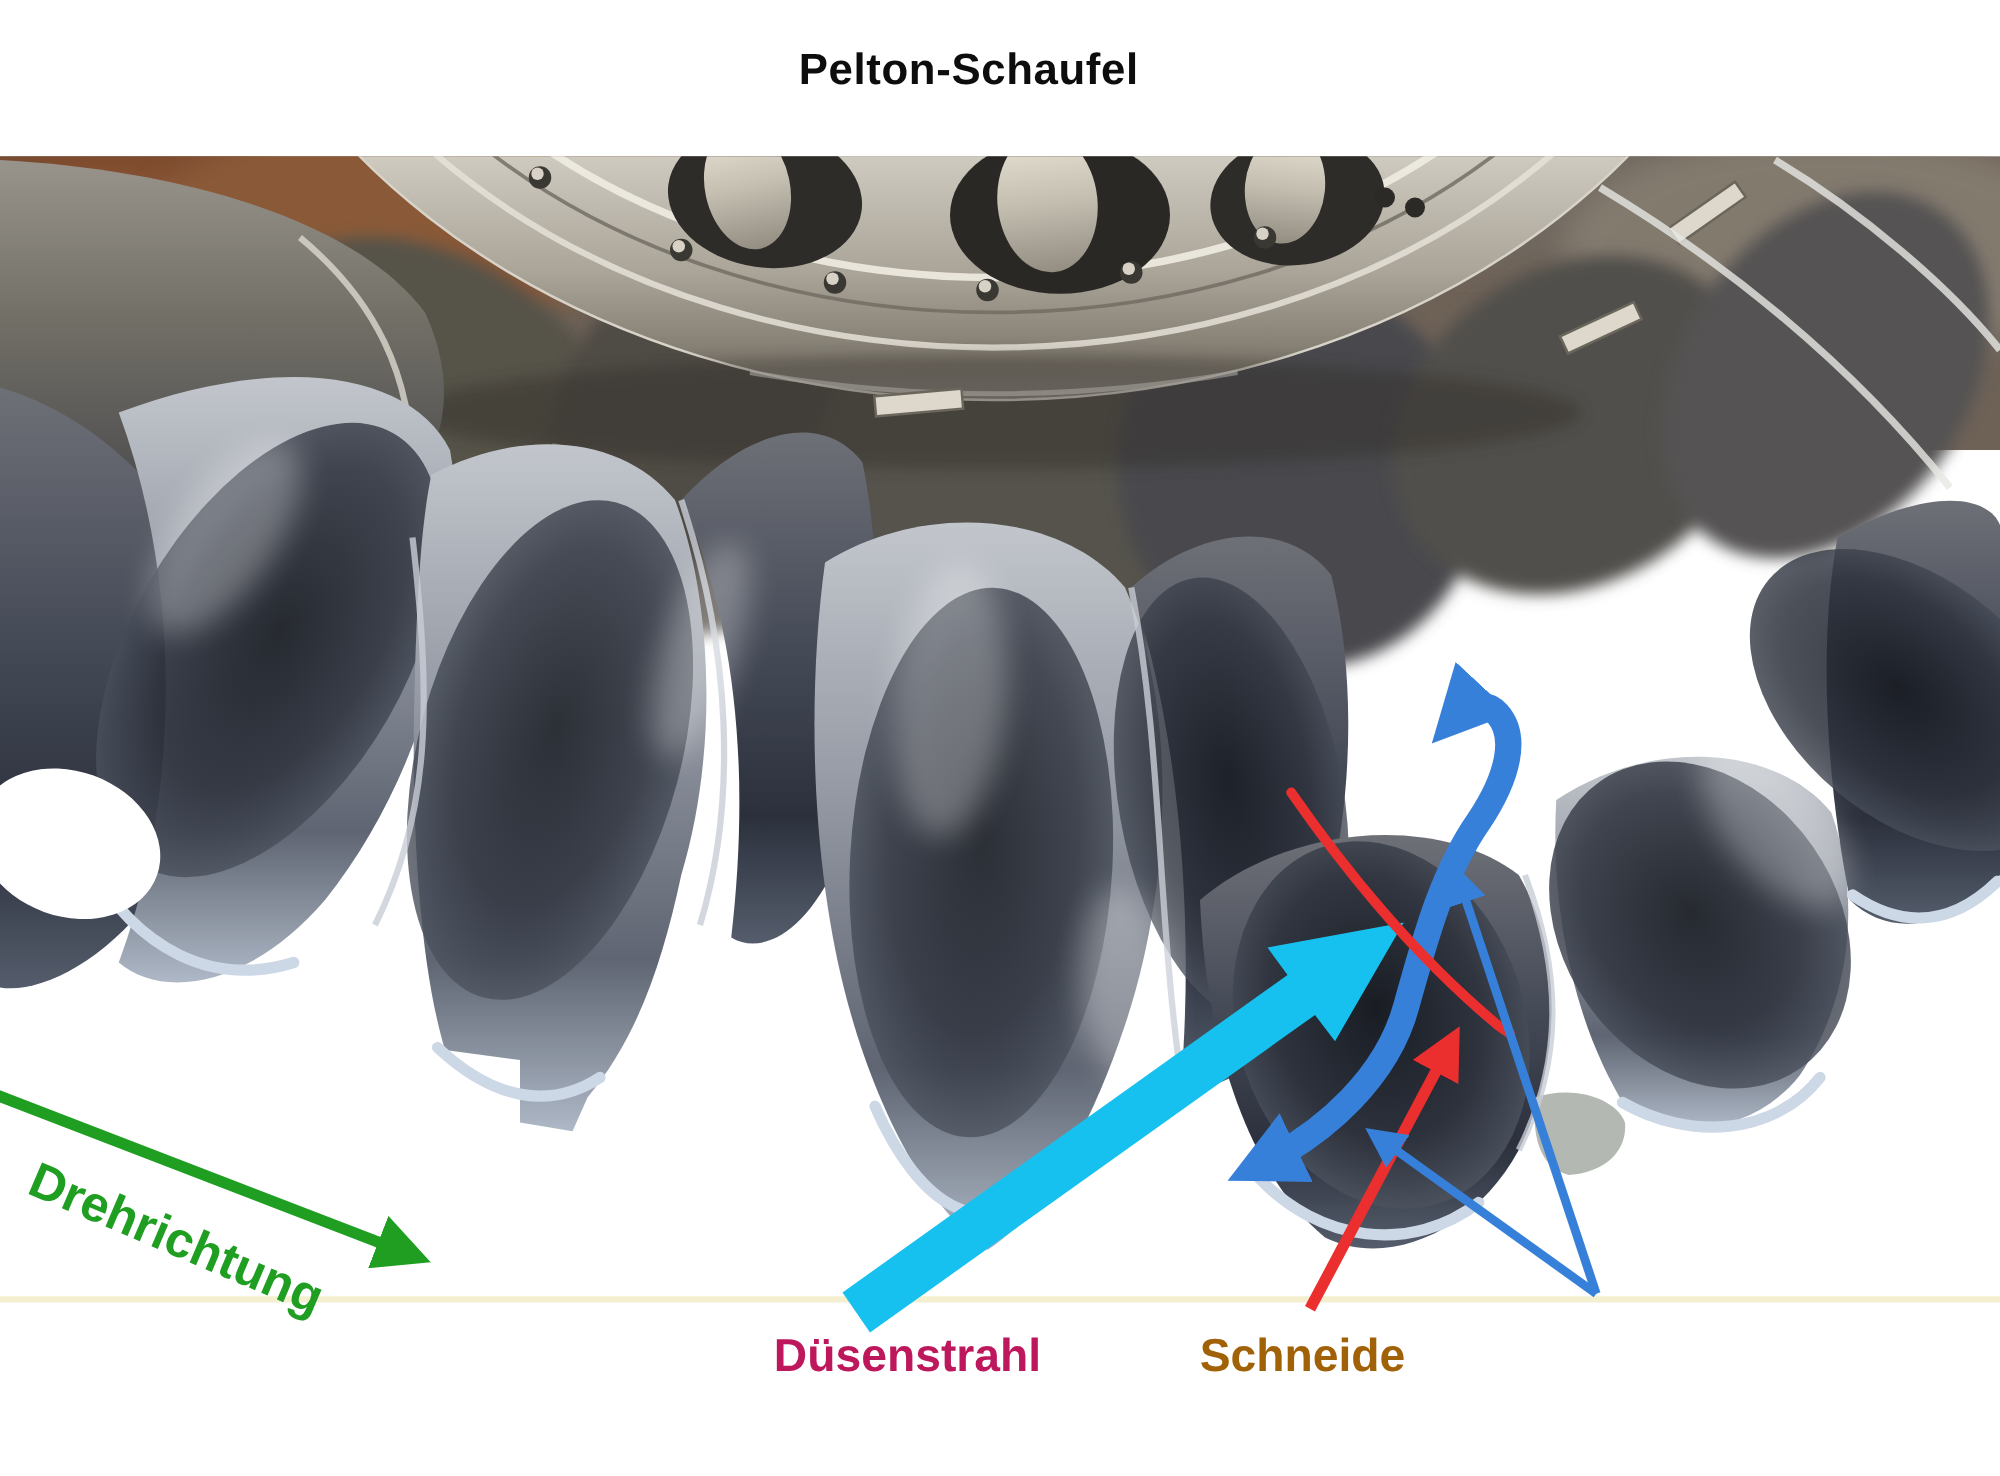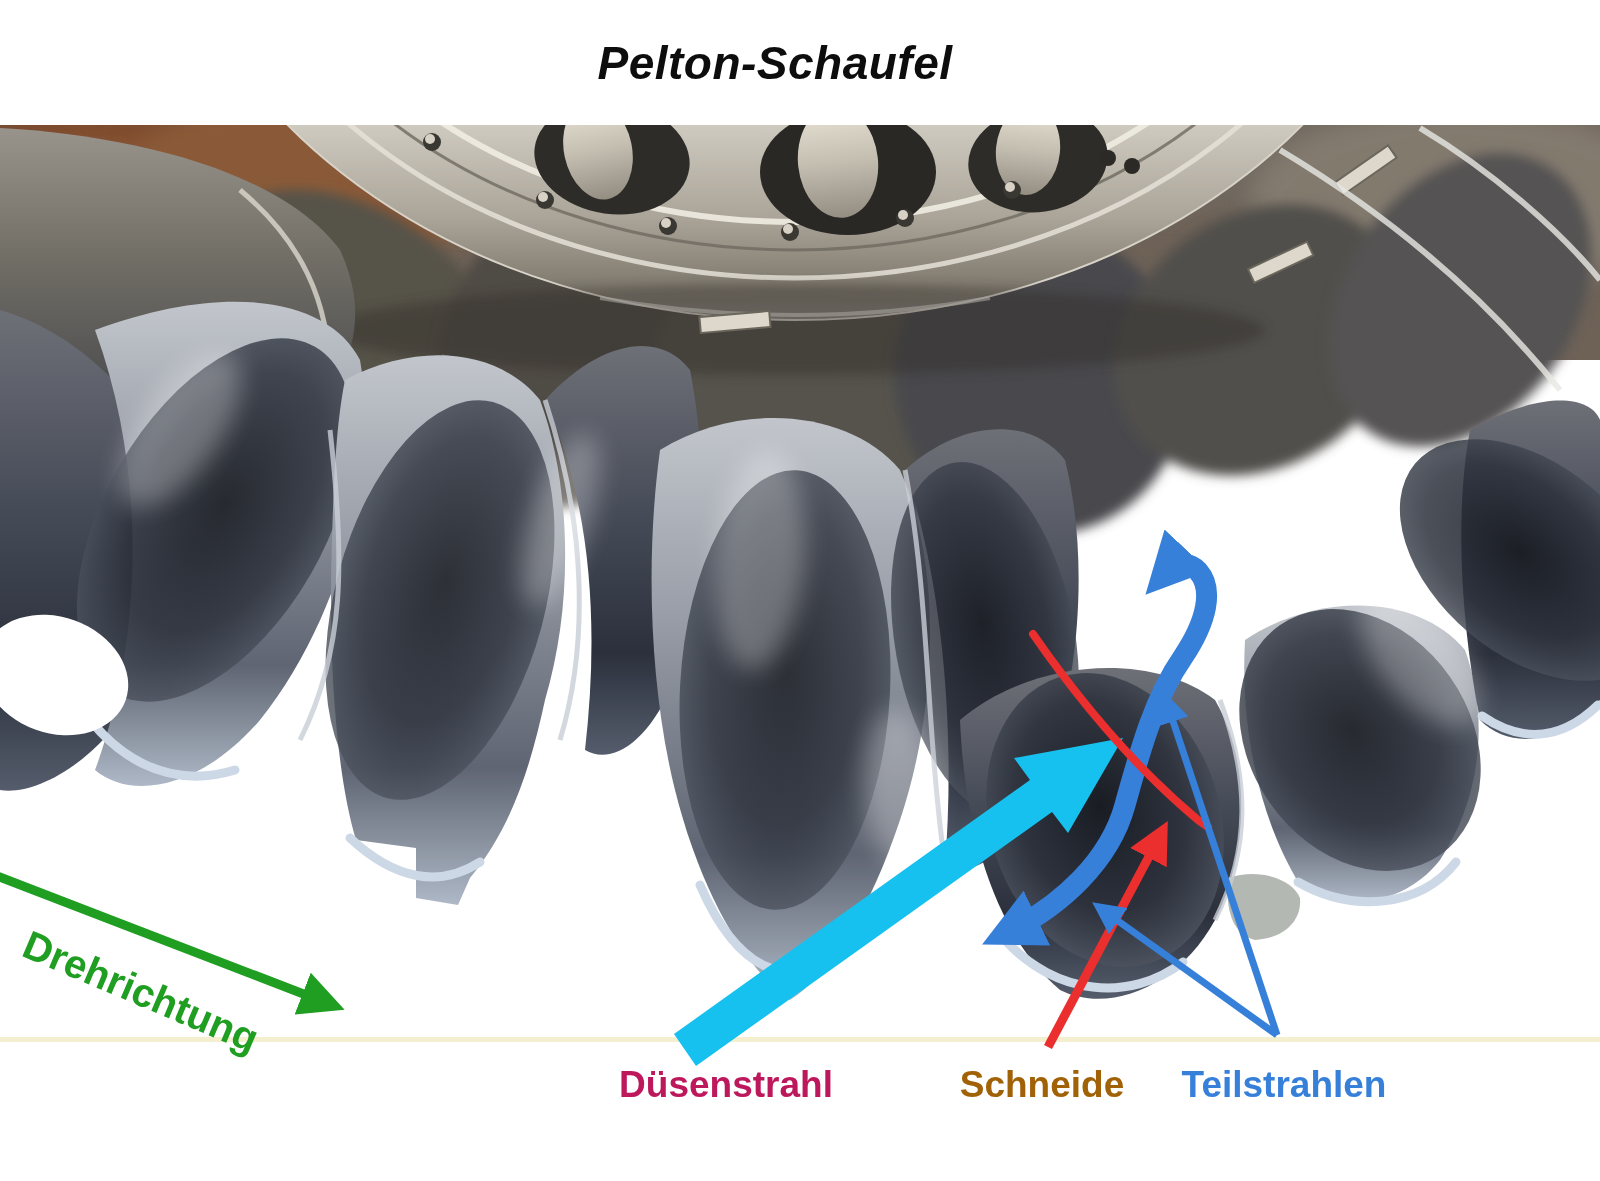--- a/index.html
+++ b/index.html
@@ -1,19 +1,19 @@
 <!DOCTYPE html>
 <html><head>
 <meta charset="utf-8">
 <style>
   html,body{margin:0;padding:0;background:#ffffff;width:1600px;height:1181px;overflow:hidden;}
   body{position:relative;font-family:"Liberation Sans", sans-serif;}
   .abs{position:absolute;}
   .label{font-weight:bold;white-space:nowrap;}
-  #title{top:36px;left:775px;transform:translateX(-50%);font-size:46px;font-weight:bold;letter-spacing:0.5px;font-style:italic;}
+  #title{top:36px;left:775px;transform:translateX(-50%);font-size:35px;font-weight:bold;letter-spacing:0.5px;}
   #label-jet{top:1064px;left:726px;transform:translateX(-50%);font-size:37px;}
   #label-edge{top:1064px;left:1042px;transform:translateX(-50%);font-size:37px;}
   #label-deflected{top:1064px;left:1284px;transform:translateX(-50%);font-size:37px;text-align:center;line-height:42px;}
   #label-rotation{top:922px;left:34px;font-size:40px;transform:rotate(23deg);transform-origin:0 0;letter-spacing:0px;}
   svg{display:block;}
 </style>
 </head>
 <body>
 
 <svg class="abs" style="top:0;left:0" width="1600" height="1181" viewBox="0 0 1600 1181">
@@ -234,14 +234,13 @@
 
 <div id="title" class="abs label" style="color: rgb(13, 13, 13);">Pelton-Schaufel</div>
 
 <div id="label-rotation" class="abs label" style="color: rgb(31, 158, 34);">Drehrichtung</div>
 
 <div id="label-jet" class="abs label" style="color: #be185d;">Düsenstrahl</div>
 
 <div id="label-edge" class="abs label" style="color: #a16207;">Schneide</div>
 
 <div id="label-deflected" class="abs label" style="color: rgb(55, 128, 218);">
-  <div>Teilstrahlen</div>
 </div>
 
 </body></html>

